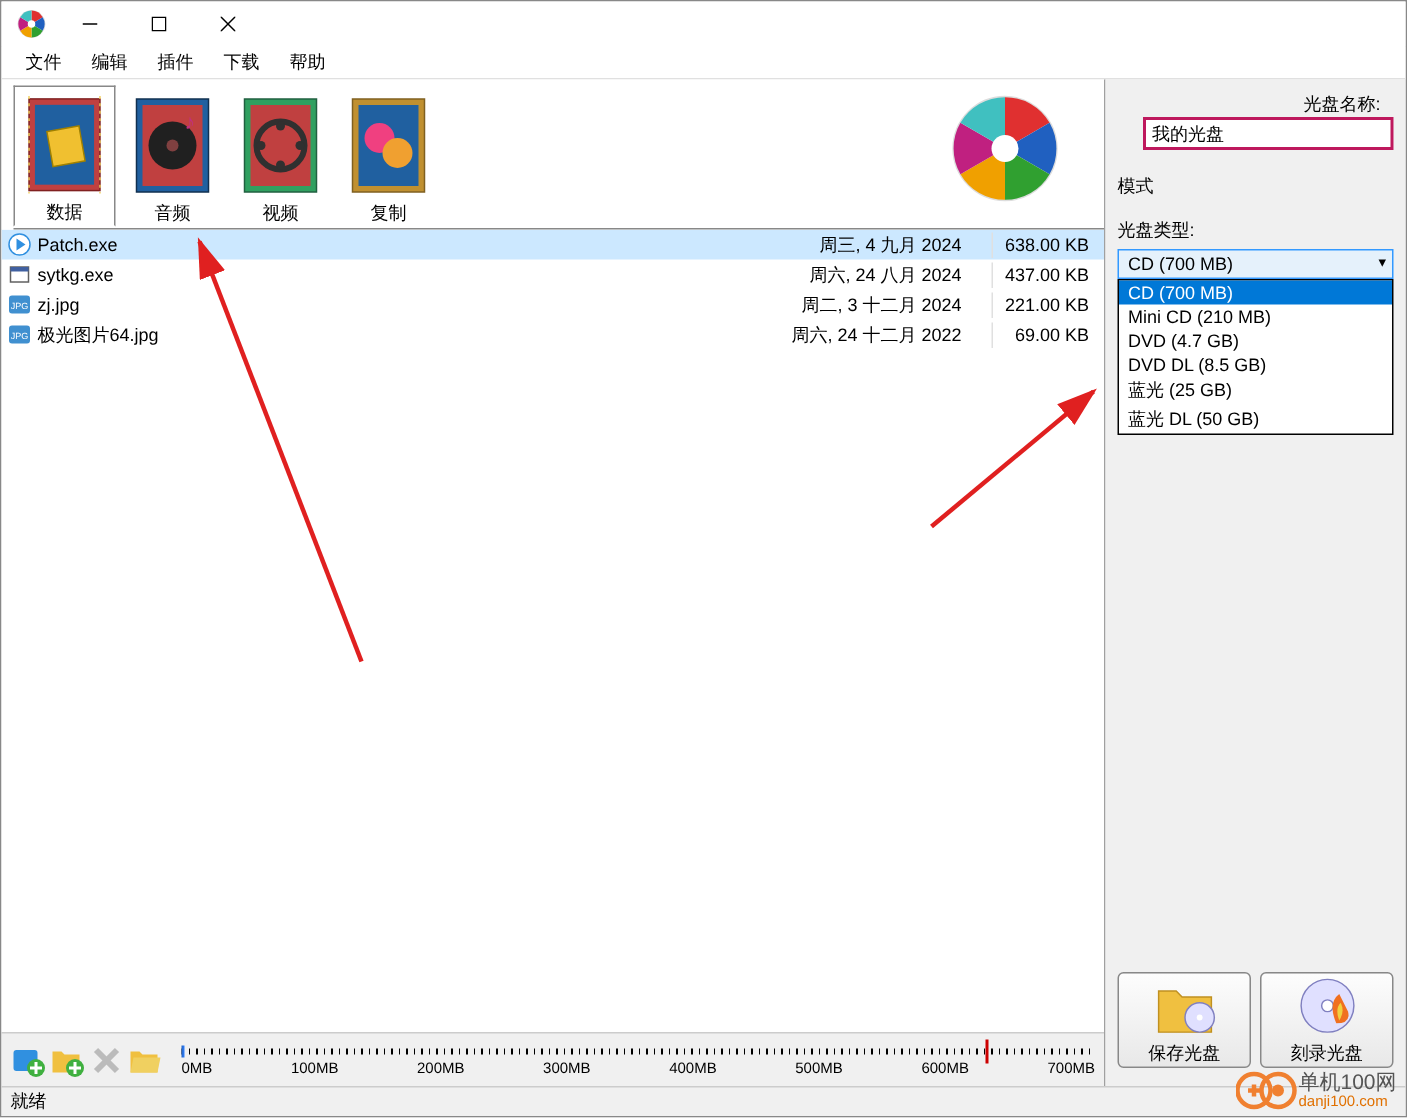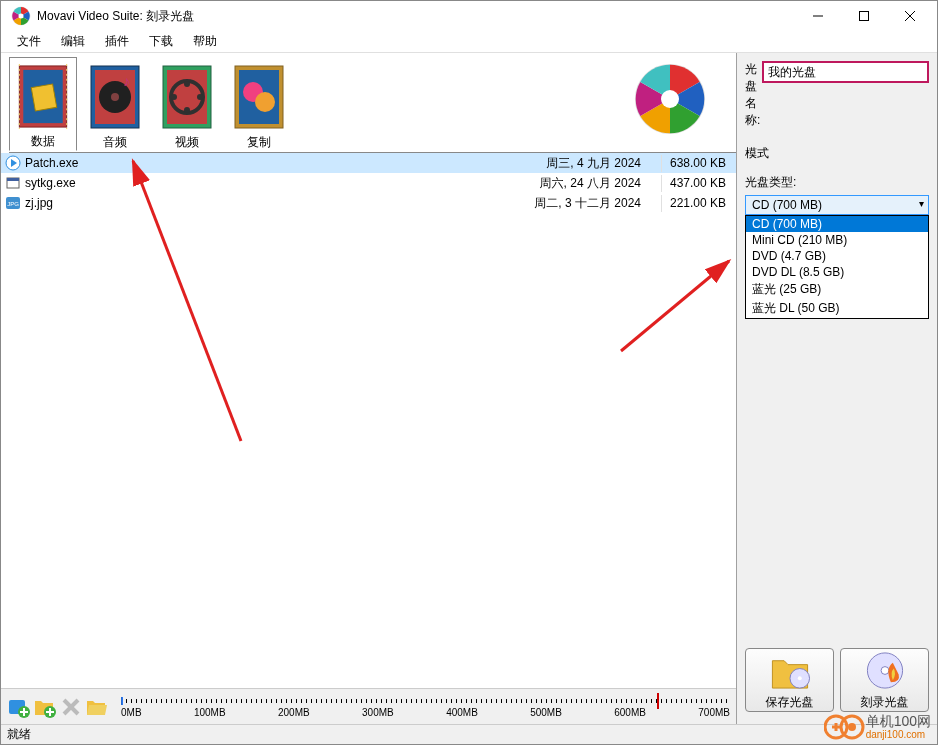--- a/index.html
+++ b/index.html
@@ -29,21 +29,21 @@
 .file-date { width: 150px; text-align: right; padding-right: 20px; border-right: 1px solid #e0e0e0; }
 .file-size { width: 70px; text-align: right; padding-right: 6px; }
 .bottom-toolbar { height: 36px; display: flex; align-items: center; padding: 11px 6px; background: #f0f0f0; border-top: 1px solid #ccc; }
 .btm-btn { width: 24px; height: 24px; margin-right: 2px; cursor: pointer; }
 .capacity-bar { flex: 1; height: 28px; margin-left: 10px; position: relative; }
 .capacity-track { position: absolute; top: 6px; left: 0; right: 0; height: 4px; background: repeating-linear-gradient(90deg, #000 0, #000 1px, transparent 1px, transparent 5px); }
 .capacity-fill { position: absolute; top: 4px; left: 0; height: 8px; background: linear-gradient(90deg, #2060c0, #3080ff); }
 .capacity-marker { position: absolute; top: 0; width: 2px; height: 16px; background: #c00; }
 .capacity-labels { position: absolute; top: 14px; left: 0; right: 0; display: flex; justify-content: space-between; font-size: 10px; }
 .right-panel { width: 200px; background: #f0f0f0; padding: 8px; display: flex; flex-direction: column; }
-.field-row { display: flex; align-items: flex-start; margin-bottom: 8px; }
+.field-row { display: flex; align-items: flex-end; margin-bottom: 8px; flex-direction: column; }
 .field-label { width: 60px; font-size: 12px; }
 .field-input { flex: 1; border: 2px solid #be185d; padding: 2px 4px; font-size: 12px; background: #fff; }
 .section-label { font-size: 12px; margin: 8px 0 4px 0; }
 .dropdown { position: relative; }
 .dropdown-selected { border: 1px solid #3399ff; background: #e5f1fb; padding: 2px 18px 2px 6px; font-size: 12px; cursor: pointer; position: relative; }
 .dropdown-selected::after { content: "▾"; position: absolute; right: 4px; top: 2px; font-size: 10px; }
 .dropdown-list { position: absolute; top: 100%; left: 0; right: 0; border: 1px solid #000; background: #fff; z-index: 10; }
 .dropdown-option { padding: 1px 6px; font-size: 12px; cursor: pointer; }
 .dropdown-option.highlighted { background: #0078d7; color: #fff; }
 .action-buttons { margin-top: auto; display: flex; gap: 6px; padding-bottom: 4px; }
@@ -66,21 +66,20 @@
     <svg class="titlebar-icon" viewBox="0 0 40 40">
       <circle cx="20" cy="20" r="18" fill="#fff" stroke="#ccc"></circle>
       <path d="M20 20 L20 2 A18 18 0 0 1 35 11 Z" fill="#e03030"></path>
       <path d="M20 20 L35 11 A18 18 0 0 1 35 29 Z" fill="#2060c0"></path>
       <path d="M20 20 L35 29 A18 18 0 0 1 20 38 Z" fill="#30a030"></path>
       <path d="M20 20 L20 38 A18 18 0 0 1 5 29 Z" fill="#f0a000"></path>
       <path d="M20 20 L5 29 A18 18 0 0 1 5 11 Z" fill="#c02080"></path>
       <path d="M20 20 L5 11 A18 18 0 0 1 20 2 Z" fill="#40c0c0"></path>
       <circle cx="20" cy="20" r="5" fill="#fff"></circle>
     </svg>
-    <span class="titlebar-text">Movavi Video Suite: 刻录光盘</span>
     <div class="win-controls">
       <div class="win-btn">
           <svg width="10" height="10">
             <line x1="0" y1="5" x2="10" y2="5" stroke="#000"></line>
           </svg>
         </div>
       <div class="win-btn">
           <svg width="10" height="10">
             <rect x="0.5" y="0.5" width="9" height="9" fill="none" stroke="#000"></rect>
           </svg>
@@ -182,20 +181,29 @@
             <span class="file-size">437.00 KB</span>
           </div>
           <div class="file-row">
             <span class="file-icon"><svg width="16" height="16">
                 <rect x="1" y="2" width="14" height="12" fill="#4090d0" rx="2"></rect>
                 <text x="8" y="11" font-size="6" fill="#fff" text-anchor="middle">JPG</text>
               </svg></span>
             <span class="file-name">zj.jpg</span>
             <span class="file-date">周二, 3 十二月 2024</span>
             <span class="file-size">221.00 KB</span>
+          </div>
+          <div class="file-row">
+            <span class="file-icon"><svg width="16" height="16">
+                <rect x="1" y="2" width="14" height="12" fill="#4090d0" rx="2"></rect>
+                <text x="8" y="11" font-size="6" fill="#fff" text-anchor="middle">JPG</text>
+              </svg></span>
+            <span class="file-name">极光图片64.jpg</span>
+            <span class="file-date">周六, 24 十二月 2022</span>
+            <span class="file-size">69.00 KB</span>
           </div>
         </div>
 
       <div class="bottom-toolbar">
         <svg class="btm-btn" viewBox="0 0 24 24">
             <rect x="2" y="5" width="16" height="14" fill="#3090e0" rx="2"></rect>
             <circle cx="17" cy="17" r="6" fill="#40b040"></circle>
             <line x1="17" y1="13" x2="17" y2="21" stroke="#fff" stroke-width="2"></line>
             <line x1="13" y1="17" x2="21" y2="17" stroke="#fff" stroke-width="2"></line>
           </svg>

